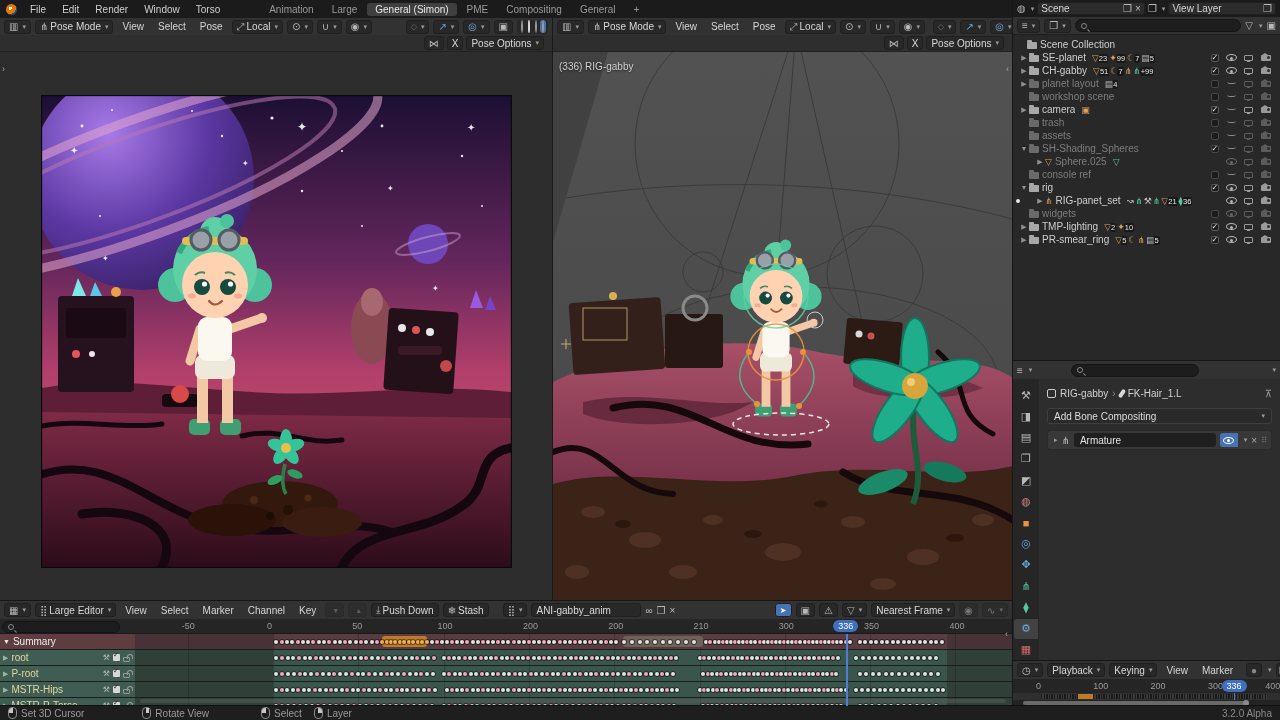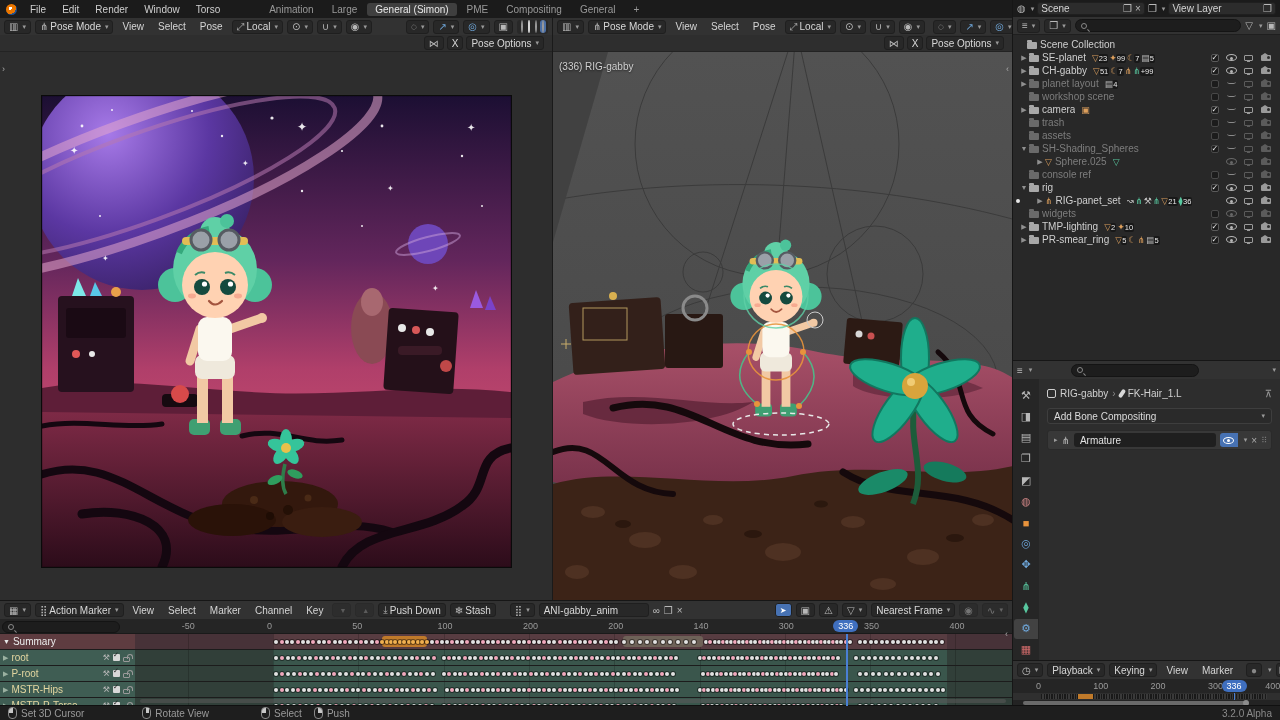--- a/index.html
+++ b/index.html
@@ -960,21 +960,21 @@
   </div>
 
   <div id="dope">
     <div class="hdr dp-h" id="dope-hdr">
         <span class="hbtn">
           <span class="icon-g">▦</span>
           <span class="caret">▾</span>
         </span>
         <span class="hbtn">
           <span class="icon-g">⣿</span>
-          <span class="nw">Action Marker</span>
+          <span class="nw">Large Editor</span>
           <span class="caret">▾</span>
         </span>
         <span class="hmenu">View</span>
         <span class="hmenu">Select</span>
         <span class="hmenu">Marker</span>
         <span class="hmenu">Channel</span>
         <span class="hmenu">Key</span>
         <span class="hbtn" style="opacity: 0.4;">
           <span class="caret">▼</span>
         </span>
@@ -1025,21 +1025,21 @@
           <span class="caret">▾</span>
         </span>
       </div>
     <div id="dope-ruler">
         <span class="rlabel" style="left: 181.7px;">-50</span>
         <span class="rlabel" style="left: 267px;">0</span>
         <span class="rlabel" style="left: 352.3px;">50</span>
         <span class="rlabel" style="left: 437.6px;">100</span>
         <span class="rlabel" style="left: 522.9px;">200</span>
         <span class="rlabel" style="left: 608.2px;">200</span>
-        <span class="rlabel" style="left: 693.5px;">140</span>
+        <span class="rlabel" style="left: 693.5px;">210</span>
         <span class="rlabel" style="left: 778.8px;">300</span>
         <span class="rlabel" style="left: 864.1px;">350</span>
         <span class="rlabel" style="left: 949.4px;">400</span>
         <span class="fr-badge" style="left: 833.216px;">336</span>
       </div>
     <div id="dope-rows">
         <div class="drow">
           <div class="dname" style="background: rgb(94, 60, 64);">
             <span style="font-size: 7px; color: rgb(232, 232, 232);">▼</span>
             <span class="chan-name" style="color: rgb(236, 236, 236);">Summary</span>
@@ -1960,18 +1960,18 @@
       <span class="hint" style="margin-left: 58px;">
         <span class="mouse middle"></span>
         <span class="nw">Rotate View</span>
       </span>
       <span class="hint" style="margin-left: 52px;">
         <span class="mouse left"></span>
         <span class="nw">Select</span>
       </span>
       <span class="hint" style="margin-left: 12px;">
         <span class="mouse right"></span>
-        <span class="nw">Push</span>
+        <span class="nw">Layer</span>
       </span>
       <span class="version nw">3.2.0 Alpha</span>
     </div>
 
 </div>
 
 </body></html>

